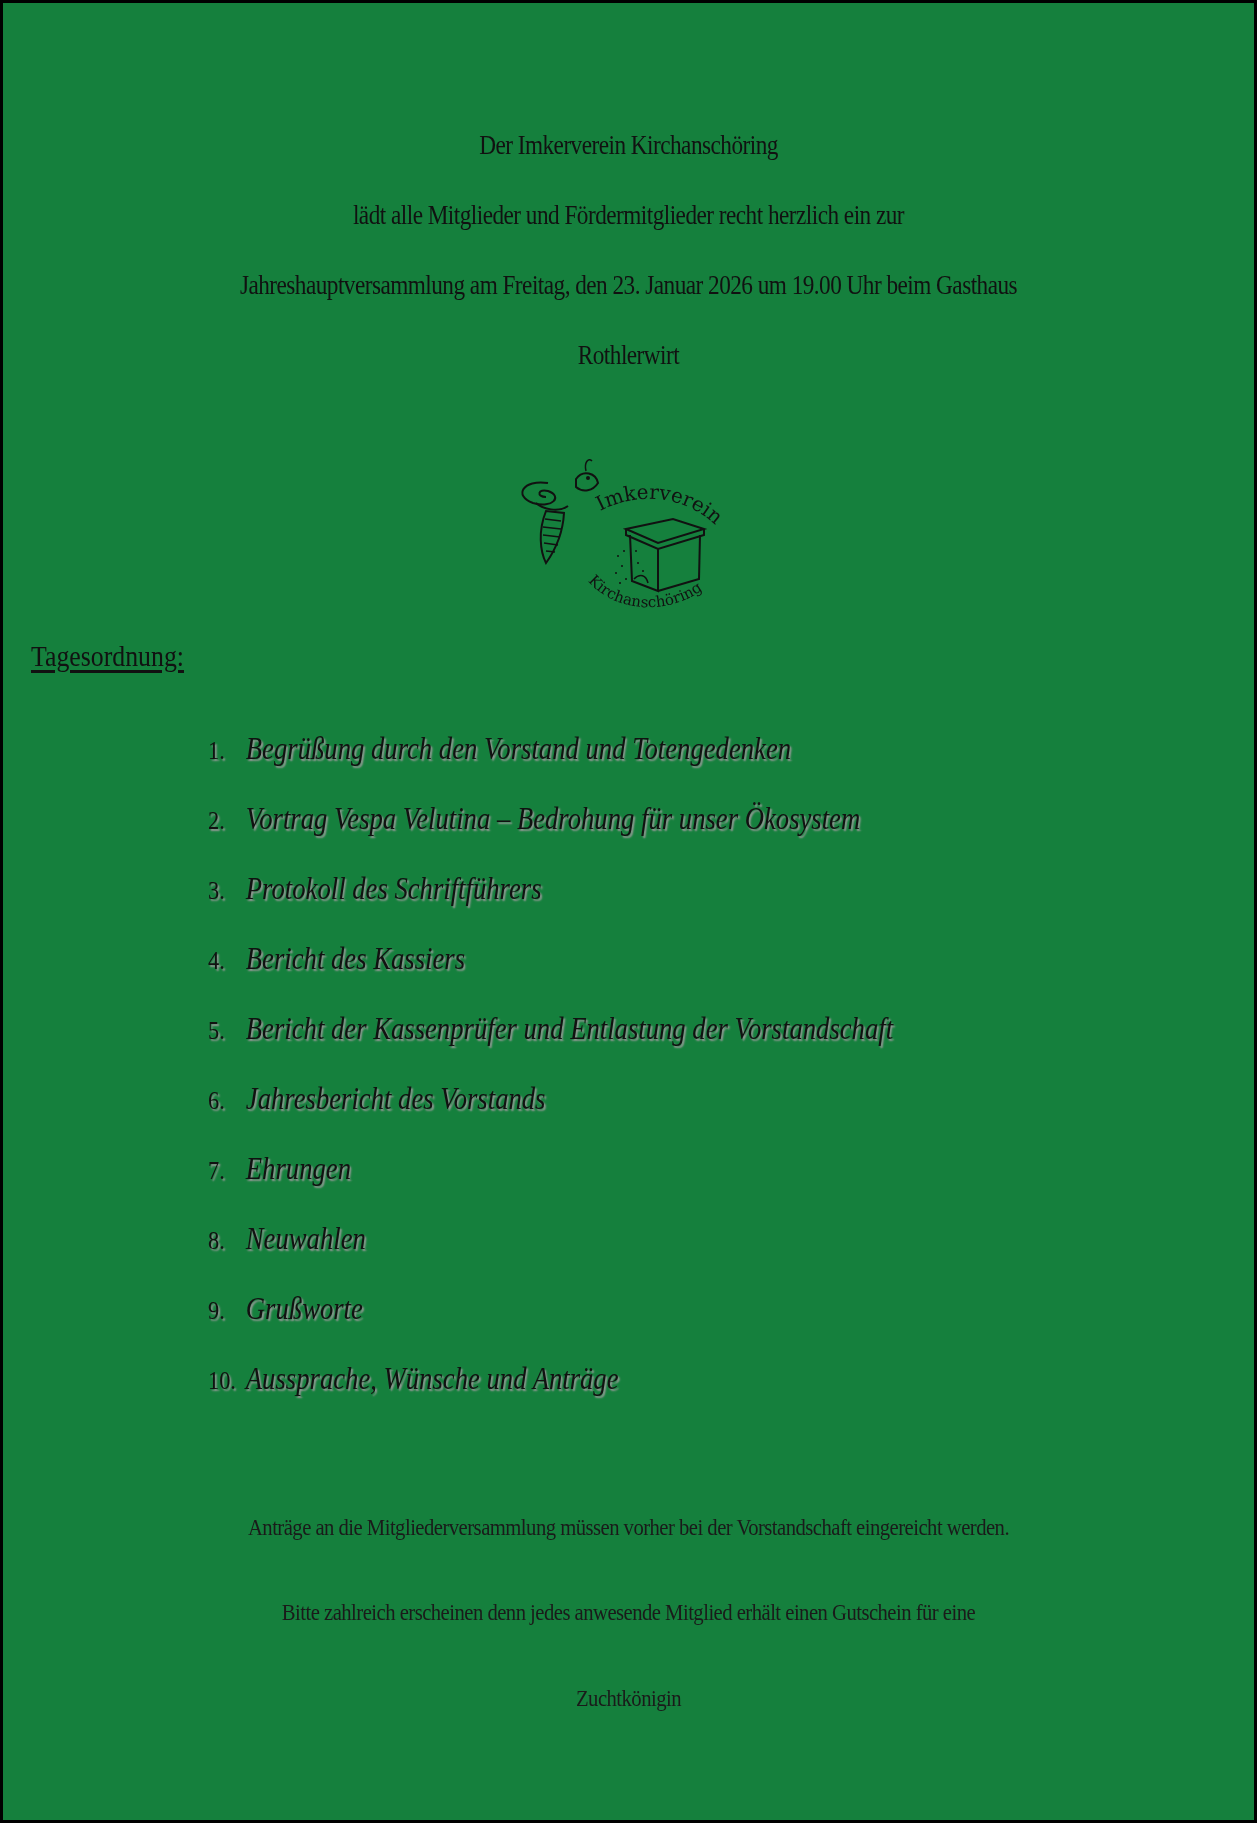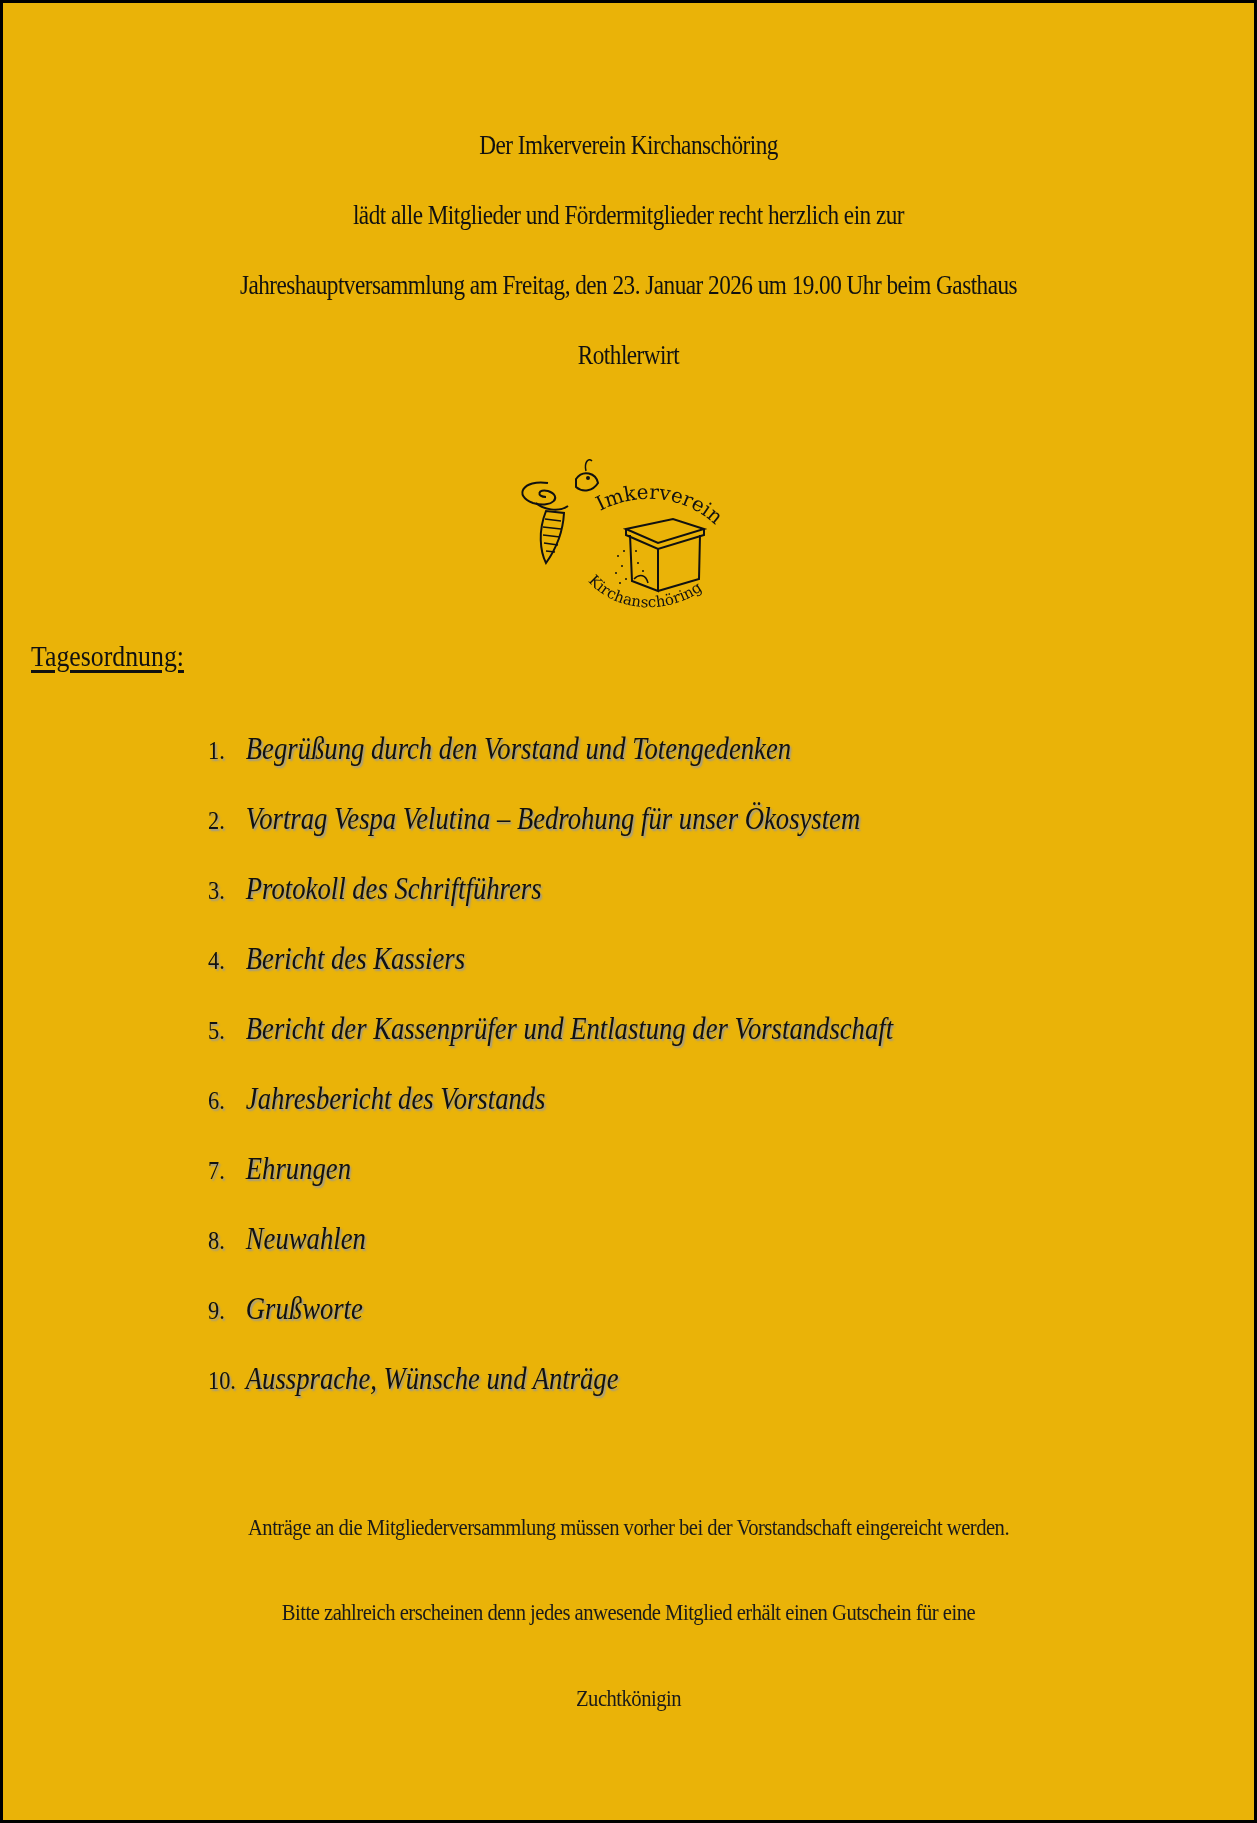--- a/index.html
+++ b/index.html
@@ -2,21 +2,21 @@
 <html><head>
   <meta charset="utf-8">
   <style>
     html, body { margin: 0; padding: 0; background: #ffffff; }
     body { width: 1257px; height: 1823px; position: relative; overflow: hidden; }
     .page {
       position: absolute; left: 0; top: 0;
       width: 1257px; height: 1823px;
       box-sizing: border-box;
       border: 3px solid #000000;
-      background: #eab308;
+      background: #15803d;
       font-family: "Liberation Serif", "DejaVu Serif", serif;
       color: #111111;
     }
     .line {
       position: absolute; left: 0; width: 100%;
       text-align: center;
       font-size: 27px;
       letter-spacing: -0.6px;
       transform: scaleX(0.86);
       transform-origin: center;

